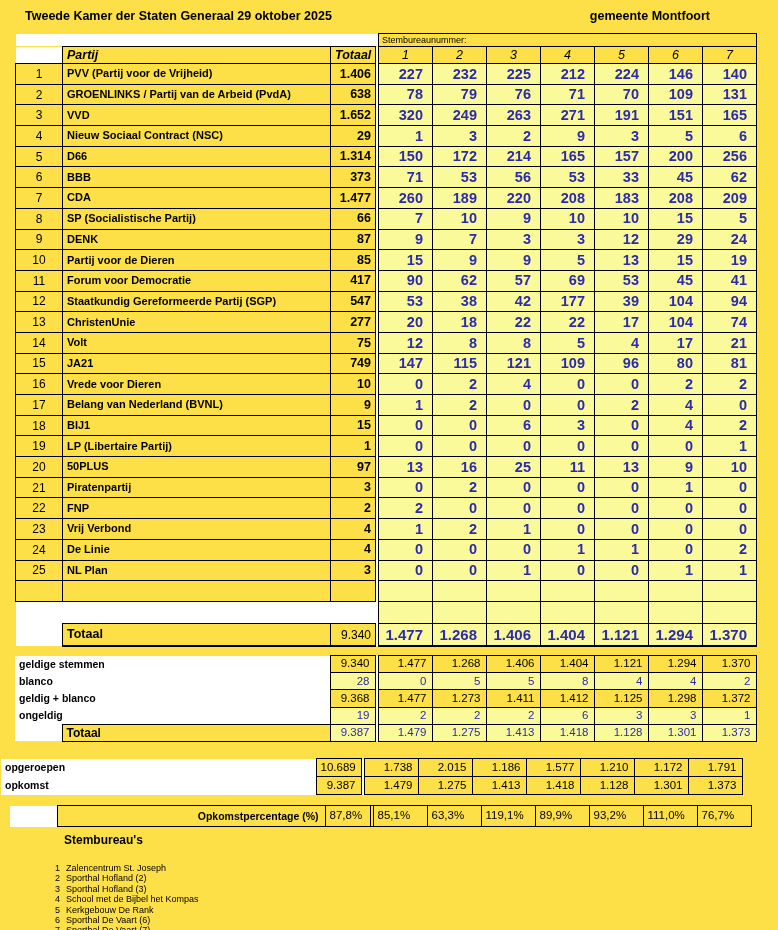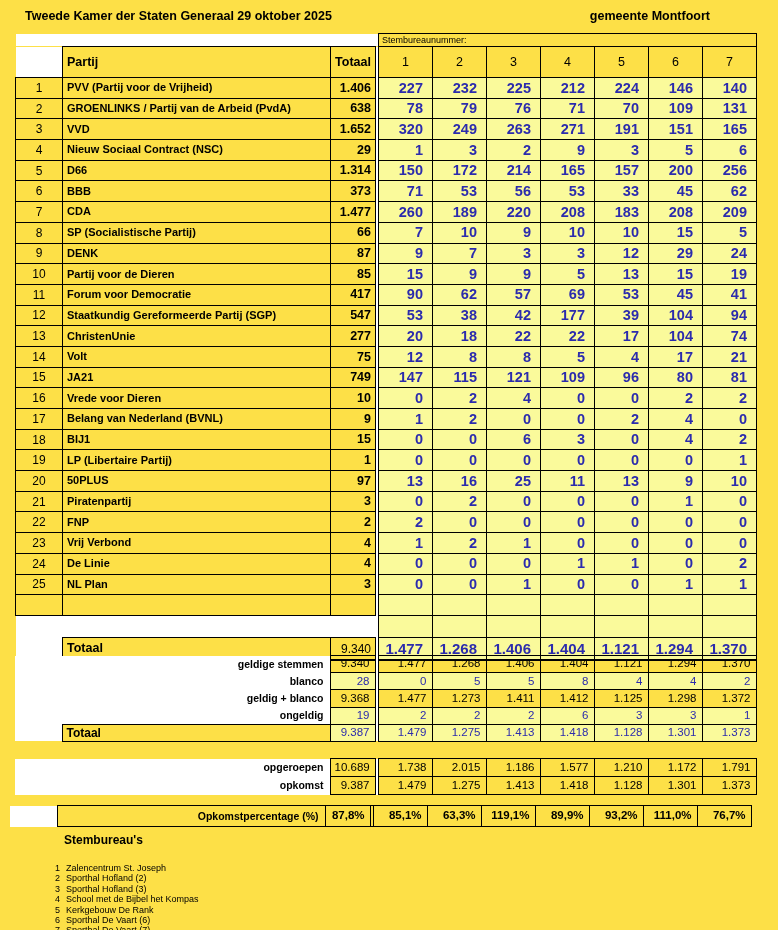--- a/index.html
+++ b/index.html
@@ -10,49 +10,49 @@
   table{border-collapse:collapse;table-layout:fixed;position:absolute;width:741px;}
   td{border:1px solid #000;padding:0 4px;line-height:1;vertical-align:middle;
      overflow:hidden;white-space:nowrap;font-size:12px;}
   td.nb{border:none;background:#fff;}
   .yellow{background:#FAFA9B;}
   .blue{color:#2B2BAD;}
   
   #main{top:33px;left:15px;}
   tr.r-stlabel{height:13px;}
   td.stlabel{font-size:9px;padding:1px 3px;}
-  tr.r-header{height:31px;}
+  tr.r-header{height:17px;font-style:italic;}
   td.h-party{font-weight:bold;font-size:12.5px;}
   td.h-total{font-weight:bold;font-size:12.5px;text-align:right;}
   td.h-st{font-size:12.5px;text-align:center;}
   tr.r-party{height:20.7px;}
   td.c-num{text-align:center;font-size:12px;}
   td.c-party{font-weight:bold;font-size:11px;}
   td.c-total{font-weight:bold;font-size:12.5px;text-align:right;}
   td.c-st{font-weight:bold;font-size:14.5px;text-align:right;padding-right:9px;}
   tr.r-gap{height:22px;}
   tr.r-maintotal{height:23px;}
   tr.r-maintotal td:not(.nb){border-bottom:2px solid #000;}
   td.t-label{font-weight:bold;font-size:12.5px;}
   td.t-val{font-size:12px;text-align:right;}
   td.t-st{font-weight:bold;font-size:15px;text-align:right;padding-right:9px;}
   
   #summary{top:655px;left:15px;}
   #summary tr{height:17.2px;}
-  #turnout{top:758px;left:15px;}
+  #turnout{top:758px;left:1px;}
   #turnout tr{height:18px;}
-  td.s-label{font-weight:bold;font-size:10.5px;text-align:right;padding-right:6px;}
+  td.s-label{font-weight:bold;font-size:10.5px;text-align:left;padding-right:6px;}
   td.s-total,td.s-st{font-size:11.5px;text-align:right;padding-right:5px;}
   td.s-bold{font-weight:normal;}
   td.st-label{font-weight:bold;font-size:12px;}
   
   #pct{top:805px;left:10px;}
   #pct tr{height:21px;}
   td.p-label{font-weight:bold;font-size:10.5px;text-align:right;padding-right:6px;}
-  td.p-val{font-weight:bold;font-size:11.5px;text-align:right;padding-right:5px;}
+  td.p-val{font-weight:normal;font-size:11.5px;text-align:left;padding-right:5px;}
   td.sp-tb{border:none;border-top:1px solid #000;border-bottom:1px solid #000;}
   
   .legend{position:absolute;top:833px;left:15px;font-size:9px;}
   .legend-heading{margin-left:49px;font-size:12px;font-weight:bold;margin-bottom:16px;}
   .legend-item{line-height:10.4px;}
   .l-nr{display:inline-block;width:45px;text-align:right;}
   .l-name{padding-left:6px;}
 </style>
 </head>
 <body>

